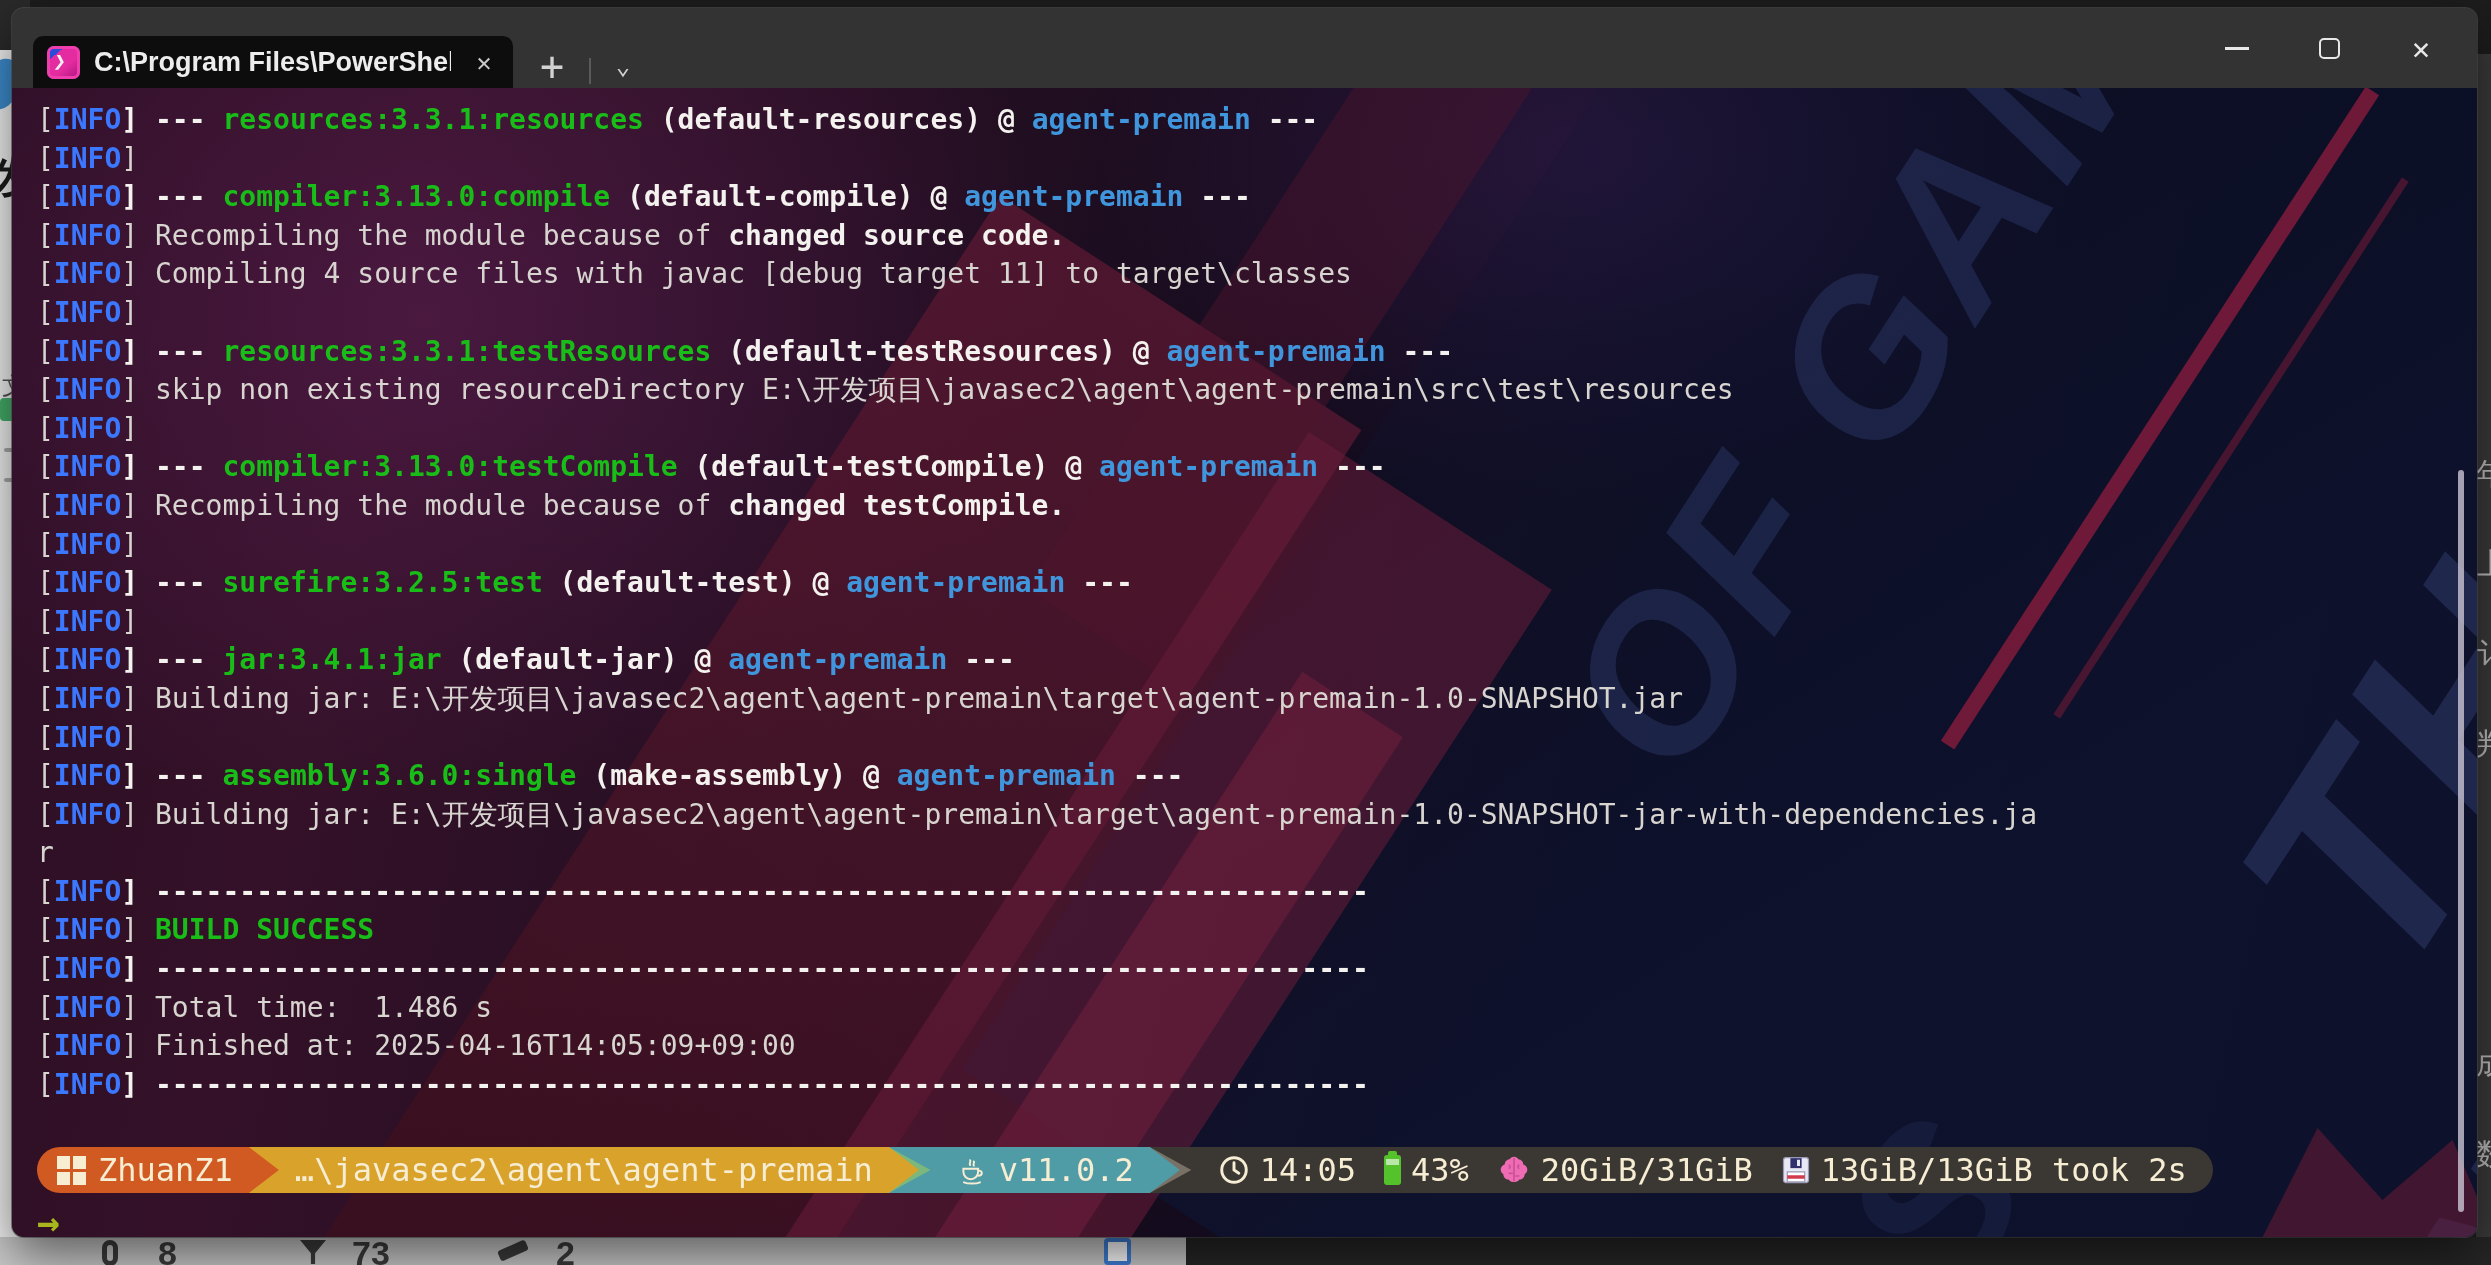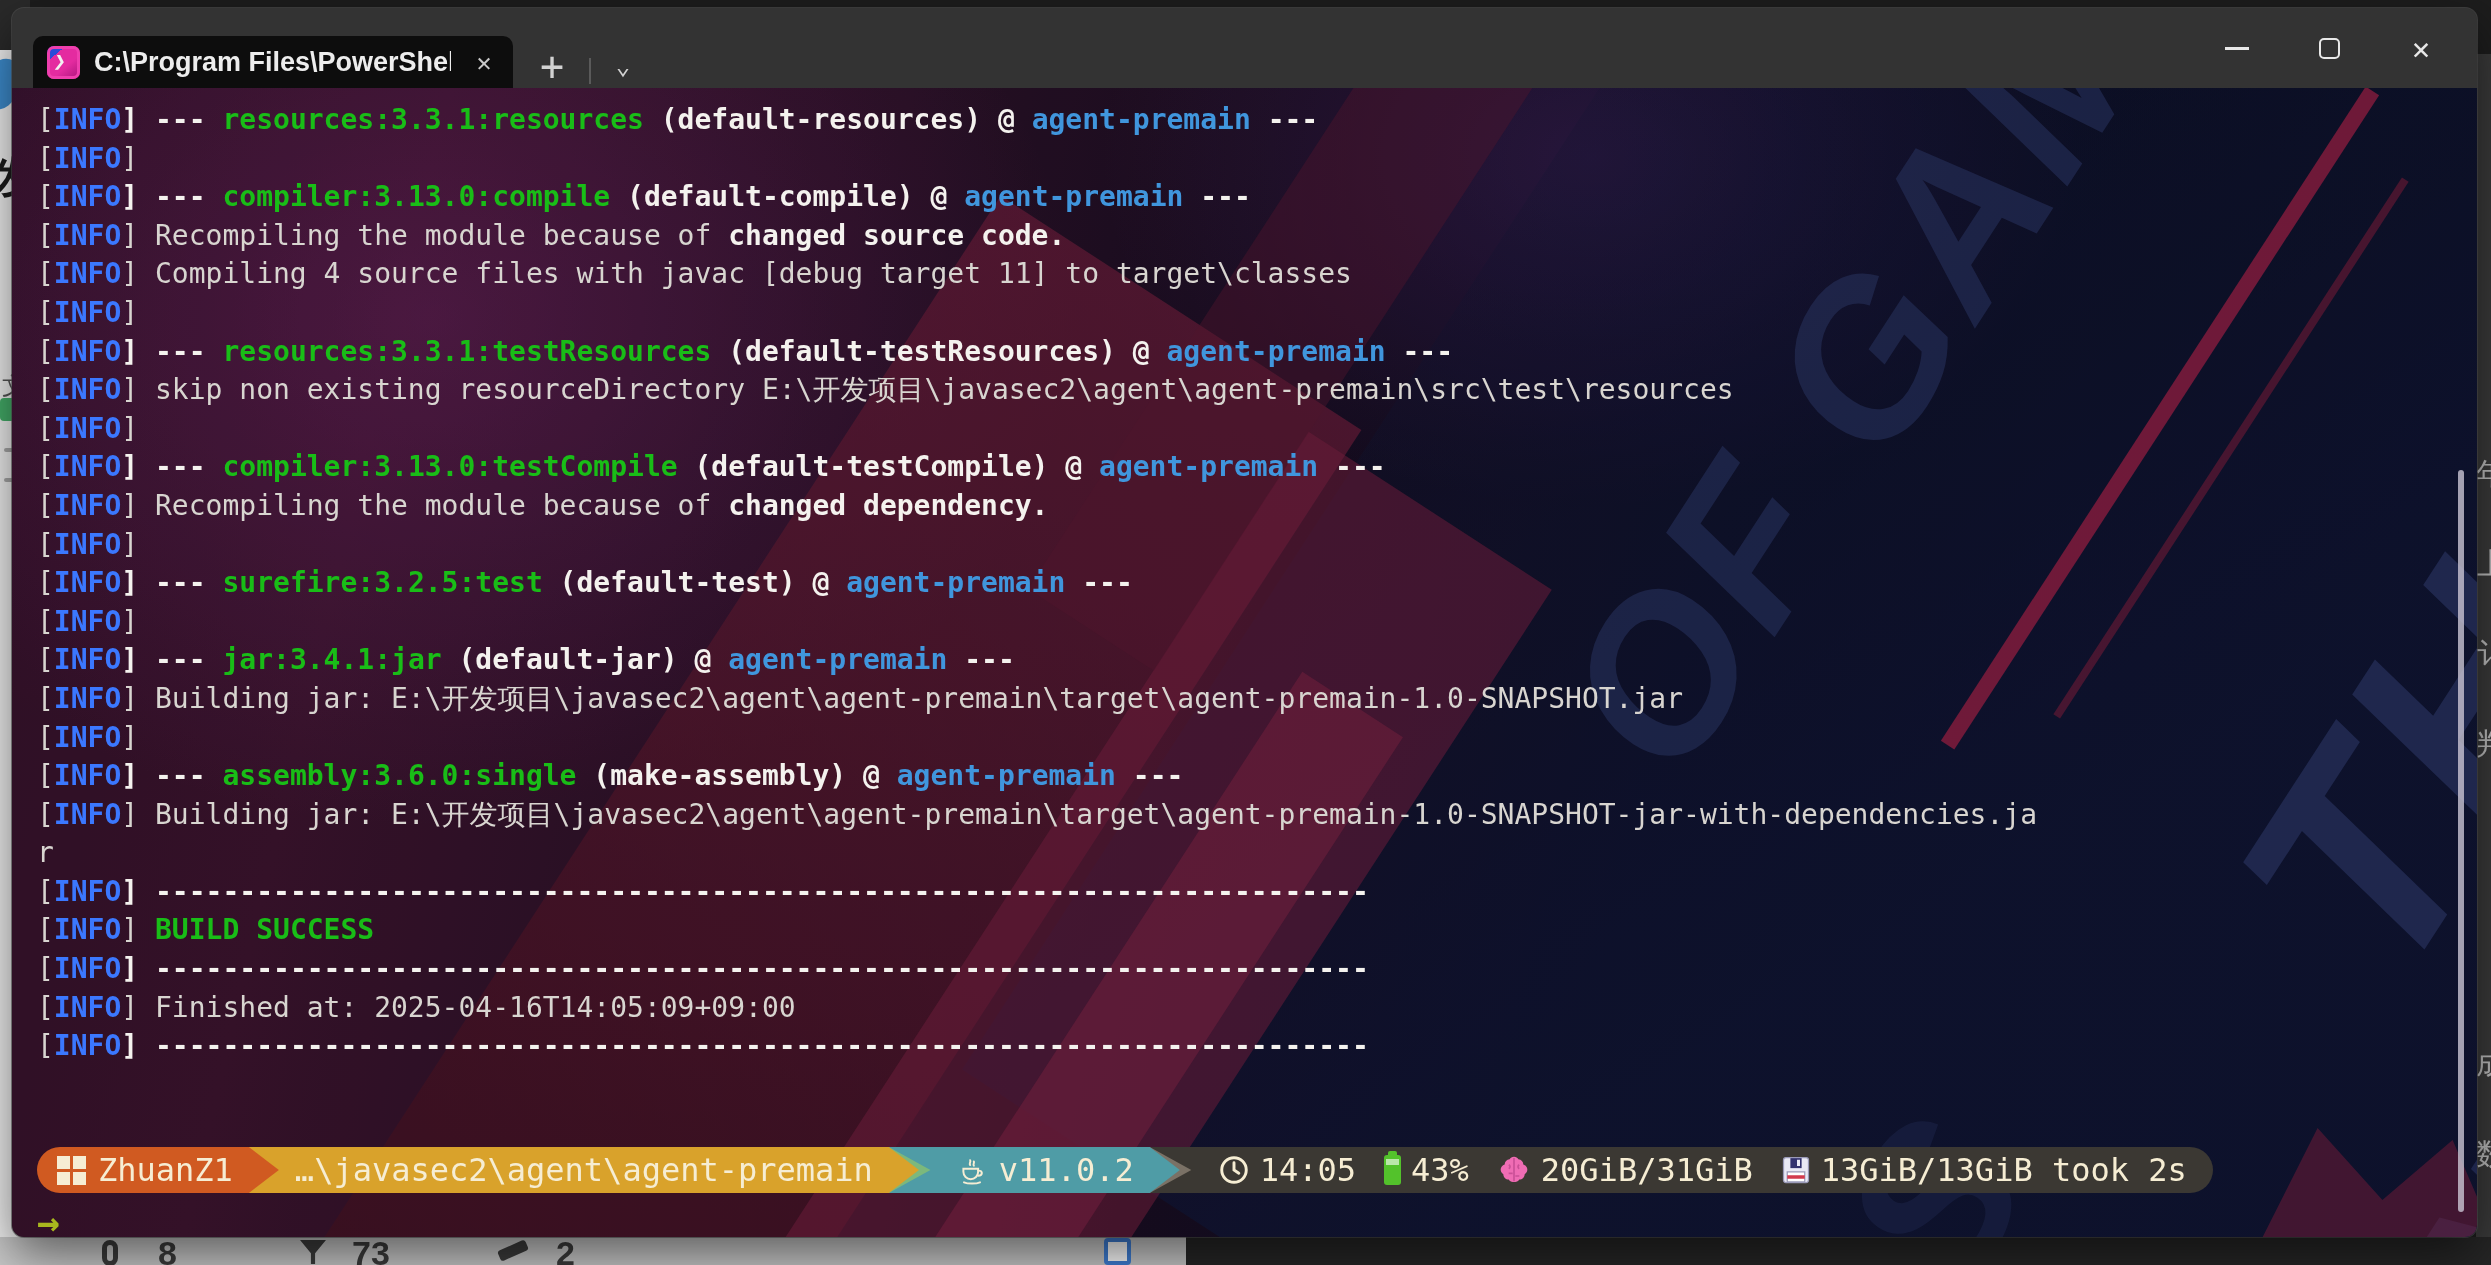--- a/index.html
+++ b/index.html
@@ -194,33 +194,34 @@
           <div class="tline"><span style="color: rgb(216, 213, 208);">[</span><span style="color: rgb(59, 120, 255); font-weight: bold;">INFO</span><span style="color: rgb(244, 242, 238); font-weight: bold;">] --- </span><span style="color: rgb(25, 189, 23); font-weight: bold;">resources:3.3.1:resources</span><span style="color: rgb(244, 242, 238); font-weight: bold;"> (default-resources) @ </span><span style="color: rgb(64, 150, 221); font-weight: bold;">agent-premain</span><span style="color: rgb(244, 242, 238); font-weight: bold;"> ---</span></div>
           <div class="tline"><span style="color: rgb(216, 213, 208);">[</span><span style="color: rgb(59, 120, 255); font-weight: bold;">INFO</span><span style="color: rgb(216, 213, 208);">]</span></div>
           <div class="tline"><span style="color: rgb(216, 213, 208);">[</span><span style="color: rgb(59, 120, 255); font-weight: bold;">INFO</span><span style="color: rgb(244, 242, 238); font-weight: bold;">] --- </span><span style="color: rgb(25, 189, 23); font-weight: bold;">compiler:3.13.0:compile</span><span style="color: rgb(244, 242, 238); font-weight: bold;"> (default-compile) @ </span><span style="color: rgb(64, 150, 221); font-weight: bold;">agent-premain</span><span style="color: rgb(244, 242, 238); font-weight: bold;"> ---</span></div>
           <div class="tline"><span style="color: rgb(216, 213, 208);">[</span><span style="color: rgb(59, 120, 255); font-weight: bold;">INFO</span><span style="color: rgb(216, 213, 208);">] Recompiling the module because of </span><span style="color: rgb(244, 242, 238); font-weight: bold;">changed source code.</span></div>
           <div class="tline"><span style="color: rgb(216, 213, 208);">[</span><span style="color: rgb(59, 120, 255); font-weight: bold;">INFO</span><span style="color: rgb(216, 213, 208);">] Compiling 4 source files with javac [debug target 11] to target\classes</span></div>
           <div class="tline"><span style="color: rgb(216, 213, 208);">[</span><span style="color: rgb(59, 120, 255); font-weight: bold;">INFO</span><span style="color: rgb(216, 213, 208);">]</span></div>
           <div class="tline"><span style="color: rgb(216, 213, 208);">[</span><span style="color: rgb(59, 120, 255); font-weight: bold;">INFO</span><span style="color: rgb(244, 242, 238); font-weight: bold;">] --- </span><span style="color: rgb(25, 189, 23); font-weight: bold;">resources:3.3.1:testResources</span><span style="color: rgb(244, 242, 238); font-weight: bold;"> (default-testResources) @ </span><span style="color: rgb(64, 150, 221); font-weight: bold;">agent-premain</span><span style="color: rgb(244, 242, 238); font-weight: bold;"> ---</span></div>
           <div class="tline"><span style="color: rgb(216, 213, 208);">[</span><span style="color: rgb(59, 120, 255); font-weight: bold;">INFO</span><span style="color: rgb(216, 213, 208);">] skip non existing resourceDirectory E:\开发项目\javasec2\agent\agent-premain\src\test\resources</span></div>
           <div class="tline"><span style="color: rgb(216, 213, 208);">[</span><span style="color: rgb(59, 120, 255); font-weight: bold;">INFO</span><span style="color: rgb(216, 213, 208);">]</span></div>
           <div class="tline"><span style="color: rgb(216, 213, 208);">[</span><span style="color: rgb(59, 120, 255); font-weight: bold;">INFO</span><span style="color: rgb(244, 242, 238); font-weight: bold;">] --- </span><span style="color: rgb(25, 189, 23); font-weight: bold;">compiler:3.13.0:testCompile</span><span style="color: rgb(244, 242, 238); font-weight: bold;"> (default-testCompile) @ </span><span style="color: rgb(64, 150, 221); font-weight: bold;">agent-premain</span><span style="color: rgb(244, 242, 238); font-weight: bold;"> ---</span></div>
-          <div class="tline"><span style="color: rgb(216, 213, 208);">[</span><span style="color: rgb(59, 120, 255); font-weight: bold;">INFO</span><span style="color: rgb(216, 213, 208);">] Recompiling the module because of </span><span style="color: rgb(244, 242, 238); font-weight: bold;">changed dependency.</span></div>
+          <div class="tline"><span style="color: rgb(216, 213, 208);">[</span><span style="color: rgb(59, 120, 255); font-weight: bold;">INFO</span><span style="color: rgb(216, 213, 208);">] Recompiling the module because of </span><span style="color: rgb(244, 242, 238); font-weight: bold;">changed testCompile.</span></div>
           <div class="tline"><span style="color: rgb(216, 213, 208);">[</span><span style="color: rgb(59, 120, 255); font-weight: bold;">INFO</span><span style="color: rgb(216, 213, 208);">]</span></div>
           <div class="tline"><span style="color: rgb(216, 213, 208);">[</span><span style="color: rgb(59, 120, 255); font-weight: bold;">INFO</span><span style="color: rgb(244, 242, 238); font-weight: bold;">] --- </span><span style="color: rgb(25, 189, 23); font-weight: bold;">surefire:3.2.5:test</span><span style="color: rgb(244, 242, 238); font-weight: bold;"> (default-test) @ </span><span style="color: rgb(64, 150, 221); font-weight: bold;">agent-premain</span><span style="color: rgb(244, 242, 238); font-weight: bold;"> ---</span></div>
           <div class="tline"><span style="color: rgb(216, 213, 208);">[</span><span style="color: rgb(59, 120, 255); font-weight: bold;">INFO</span><span style="color: rgb(216, 213, 208);">]</span></div>
           <div class="tline"><span style="color: rgb(216, 213, 208);">[</span><span style="color: rgb(59, 120, 255); font-weight: bold;">INFO</span><span style="color: rgb(244, 242, 238); font-weight: bold;">] --- </span><span style="color: rgb(25, 189, 23); font-weight: bold;">jar:3.4.1:jar</span><span style="color: rgb(244, 242, 238); font-weight: bold;"> (default-jar) @ </span><span style="color: rgb(64, 150, 221); font-weight: bold;">agent-premain</span><span style="color: rgb(244, 242, 238); font-weight: bold;"> ---</span></div>
           <div class="tline"><span style="color: rgb(216, 213, 208);">[</span><span style="color: rgb(59, 120, 255); font-weight: bold;">INFO</span><span style="color: rgb(216, 213, 208);">] Building jar: E:\开发项目\javasec2\agent\agent-premain\target\agent-premain-1.0-SNAPSHOT.jar</span></div>
           <div class="tline"><span style="color: rgb(216, 213, 208);">[</span><span style="color: rgb(59, 120, 255); font-weight: bold;">INFO</span><span style="color: rgb(216, 213, 208);">]</span></div>
           <div class="tline"><span style="color: rgb(216, 213, 208);">[</span><span style="color: rgb(59, 120, 255); font-weight: bold;">INFO</span><span style="color: rgb(244, 242, 238); font-weight: bold;">] --- </span><span style="color: rgb(25, 189, 23); font-weight: bold;">assembly:3.6.0:single</span><span style="color: rgb(244, 242, 238); font-weight: bold;"> (make-assembly) @ </span><span style="color: rgb(64, 150, 221); font-weight: bold;">agent-premain</span><span style="color: rgb(244, 242, 238); font-weight: bold;"> ---</span></div>
           <div class="tline"><span style="color: rgb(216, 213, 208);">[</span><span style="color: rgb(59, 120, 255); font-weight: bold;">INFO</span><span style="color: rgb(216, 213, 208);">] Building jar: E:\开发项目\javasec2\agent\agent-premain\target\agent-premain-1.0-SNAPSHOT-jar-with-dependencies.ja</span></div>
           <div class="tline"><span style="color: rgb(216, 213, 208);">r</span></div>
           <div class="tline"><span style="color: rgb(216, 213, 208);">[</span><span style="color: rgb(59, 120, 255); font-weight: bold;">INFO</span><span style="color: rgb(244, 242, 238); font-weight: bold;">] </span><span style="color: rgb(244, 242, 238); font-weight: bold;">------------------------------------------------------------------------</span></div>
           <div class="tline"><span style="color: rgb(216, 213, 208);">[</span><span style="color: rgb(59, 120, 255); font-weight: bold;">INFO</span><span style="color: rgb(216, 213, 208);">] </span><span style="color: rgb(25, 189, 23); font-weight: bold;">BUILD SUCCESS</span></div>
           <div class="tline"><span style="color: rgb(216, 213, 208);">[</span><span style="color: rgb(59, 120, 255); font-weight: bold;">INFO</span><span style="color: rgb(244, 242, 238); font-weight: bold;">] </span><span style="color: rgb(244, 242, 238); font-weight: bold;">------------------------------------------------------------------------</span></div>
+          <div class="tline"><span style="color: rgb(216, 213, 208);">[</span><span style="color: rgb(59, 120, 255); font-weight: bold;">INFO</span><span style="color: rgb(216, 213, 208);">] Total time:  1.486 s</span></div>
           <div class="tline"><span style="color: rgb(216, 213, 208);">[</span><span style="color: rgb(59, 120, 255); font-weight: bold;">INFO</span><span style="color: rgb(216, 213, 208);">] Finished at: 2025-04-16T14:05:09+09:00</span></div>
           <div class="tline"><span style="color: rgb(216, 213, 208);">[</span><span style="color: rgb(59, 120, 255); font-weight: bold;">INFO</span><span style="color: rgb(244, 242, 238); font-weight: bold;">] </span><span style="color: rgb(244, 242, 238); font-weight: bold;">------------------------------------------------------------------------</span></div>
         </div>
 
       <div class="statusbar">
         <div class="seg seg-user">
           <span class="winlogo"><b></b><b></b><b></b><b></b></span>
           <span>ZhuanZ1</span>
         </div>
         <div class="pl pl1">

